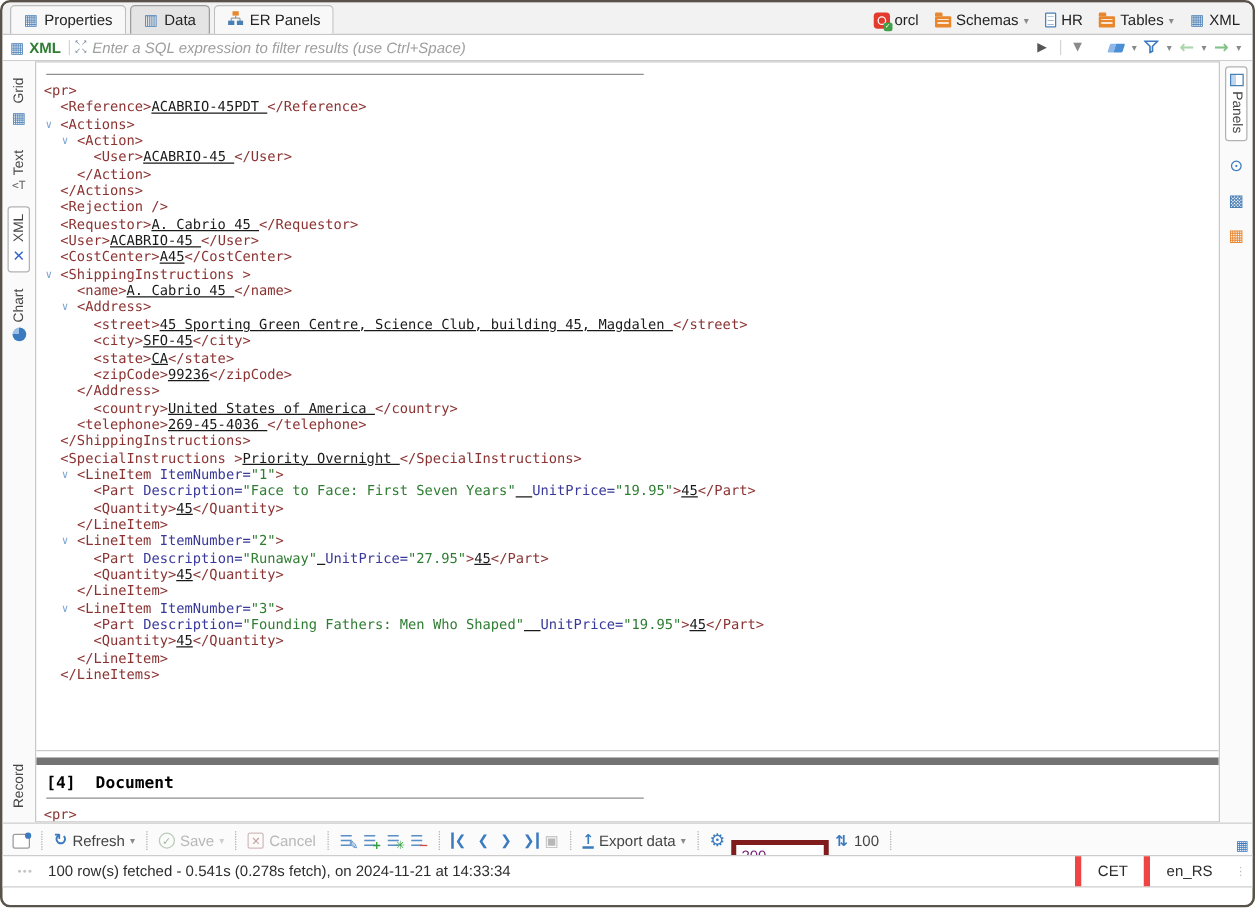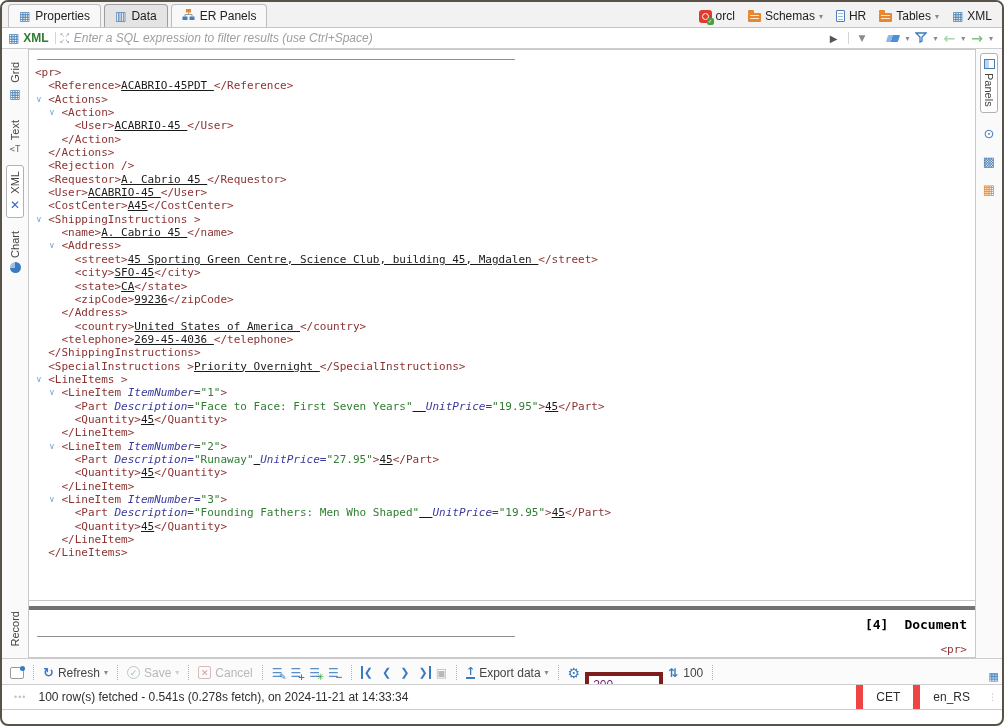--- a/index.html
+++ b/index.html
@@ -67,27 +67,27 @@
   .record{margin-top:auto;margin-bottom:6px;}
   .ric{margin-top:13px;font-size:13px;font-family:"DejaVu Sans",sans-serif;}
   .xicon{color:#3565c8;font-weight:bold;font-size:12px;font-family:"DejaVu Sans",sans-serif;}
   .ticon{font-size:9px;color:#666;font-family:"DejaVu Sans Mono",monospace;}
 
   
   .content{position:absolute;left:26px;right:26px;top:47px;bottom:66px;border:1px solid #c9c9c9;
     background:#fff;overflow:hidden;box-sizing:border-box;}
   .doccell{padding:5px 8px 4px 6px;height:551px;box-sizing:border-box;border-bottom:1px solid #c9c9c9;}
   .docgap{height:5px;}
-  .cell2{border-bottom:none;border-top:4px solid #737373;height:auto;text-align:right;}
+  .cell2{border-bottom:none;border-top:6px solid #737373;height:auto;}
   .dochead{font-family:"DejaVu Sans Mono",monospace;font-weight:bold;font-size:13px;color:#000;padding:2px 0 0 2px;}
   .dochead-title{margin-left:16px;}
   .docrule{border-top:1px solid #8f8f8f;width:478px;margin:4px 0 6px 2px;}
   .xline{font-family:"DejaVu Sans Mono",monospace;font-size:11px;line-height:13.35px;white-space:pre;color:#1a1a1a;}
   .tk-tag{color:#8b3332;}
-  .tk-att{color:#39399b;font-style:italic;}
+  .tk-att{color:#39399b;}
   .tk-val{color:#2f7d32;}
   .tk-pln,.tk-txt{color:#1a1a1a;text-decoration:underline;}
   .fold{color:#7ba3d4;display:inline-block;transform:scale(.8);}
 
   
   .btoolbar{position:absolute;left:0;right:0;bottom:38px;height:28px;border-top:1px solid #cdcdcd;
     background:#fbfbfb;display:flex;align-items:center;padding:0 8px;gap:5px;box-sizing:border-box;color:#444;}
   .tbtn{display:flex;align-items:center;gap:4px;}
   .tsep{height:15px;border-left:1px dotted #b0b0b0;margin:0 4px;}
   .dis{color:#b8b8b8;}
@@ -108,21 +108,21 @@
     font-family:"Liberation Sans",sans-serif;box-sizing:content-box;margin-top:24px;}
   .fsz{color:#3a7abf;font-size:12px;font-weight:bold;font-family:"DejaVu Sans",sans-serif;}
   .corner-ic{position:absolute;right:3px;bottom:41px;color:#3a7abf;font-size:11px;font-family:"DejaVu Sans",sans-serif;}
 
   
   .statusbar{position:absolute;left:0;right:0;bottom:14px;height:24px;border-top:1px solid #cdcdcd;
     border-bottom:1px solid #cdcdcd;display:flex;align-items:center;background:#fff;box-sizing:content-box;}
   .sb-dots{color:#c4c4c4;margin-left:12px;font-size:9px;letter-spacing:1px;}
   .sb-msg{margin-left:12px;color:#2d2d2d;}
   .sb-right{margin-left:auto;display:flex;align-items:stretch;height:100%;}
-  .sb-cell{display:flex;align-items:center;padding:0 13px;border-left:7px solid #ef4444;color:#2d2d2d;}
+  .sb-cell{display:flex;align-items:center;padding:0 13px;border-left:5px solid #ef4444;color:#2d2d2d;}
   .sb-grip{display:flex;align-items:center;padding:0 5px;color:#bdbdbd;font-size:9px;}
 </style>
 </head>
 <body>
 
 <div class="window">
 
   <div class="tabbar">
     <div class="tab">
       <span class="uicon t-blue">▦</span>
@@ -235,21 +235,20 @@
         <div class="xline">  <span class="fold">∨ </span><span class="tk-tag">&lt;Address&gt;</span></div>
         <div class="xline">      <span class="tk-tag">&lt;street&gt;</span><span class="tk-txt">45 Sporting Green Centre, Science Club, building 45, Magdalen </span><span class="tk-tag">&lt;/street&gt;</span></div>
         <div class="xline">      <span class="tk-tag">&lt;city&gt;</span><span class="tk-txt">SFO-45</span><span class="tk-tag">&lt;/city&gt;</span></div>
         <div class="xline">      <span class="tk-tag">&lt;state&gt;</span><span class="tk-txt">CA</span><span class="tk-tag">&lt;/state&gt;</span></div>
         <div class="xline">      <span class="tk-tag">&lt;zipCode&gt;</span><span class="tk-txt">99236</span><span class="tk-tag">&lt;/zipCode&gt;</span></div>
         <div class="xline">    <span class="tk-tag">&lt;/Address&gt;</span></div>
         <div class="xline">      <span class="tk-tag">&lt;country&gt;</span><span class="tk-txt">United States of America </span><span class="tk-tag">&lt;/country&gt;</span></div>
         <div class="xline">    <span class="tk-tag">&lt;telephone&gt;</span><span class="tk-txt">269-45-4036 </span><span class="tk-tag">&lt;/telephone&gt;</span></div>
         <div class="xline">  <span class="tk-tag">&lt;/ShippingInstructions&gt;</span></div>
         <div class="xline">  <span class="tk-tag">&lt;SpecialInstructions &gt;</span><span class="tk-txt">Priority Overnight </span><span class="tk-tag">&lt;/SpecialInstructions&gt;</span></div>
-        <div class="xline"><span class="fold">∨ </span><span class="tk-tag">&lt;LineItems &gt;</span></div>
         <div class="xline">  <span class="fold">∨ </span><span class="tk-tag">&lt;LineItem </span><span class="tk-att">ItemNumber=</span><span class="tk-val">"1"</span><span class="tk-tag">&gt;</span></div>
         <div class="xline">      <span class="tk-tag">&lt;Part </span><span class="tk-att">Description=</span><span class="tk-val">"Face to Face: First Seven Years"</span><span class="tk-pln">  </span><span class="tk-att">UnitPrice=</span><span class="tk-val">"19.95"</span><span class="tk-tag">&gt;</span><span class="tk-txt">45</span><span class="tk-tag">&lt;/Part&gt;</span></div>
         <div class="xline">      <span class="tk-tag">&lt;Quantity&gt;</span><span class="tk-txt">45</span><span class="tk-tag">&lt;/Quantity&gt;</span></div>
         <div class="xline">    <span class="tk-tag">&lt;/LineItem&gt;</span></div>
         <div class="xline">  <span class="fold">∨ </span><span class="tk-tag">&lt;LineItem </span><span class="tk-att">ItemNumber=</span><span class="tk-val">"2"</span><span class="tk-tag">&gt;</span></div>
         <div class="xline">      <span class="tk-tag">&lt;Part </span><span class="tk-att">Description=</span><span class="tk-val">"Runaway"</span><span class="tk-pln"> </span><span class="tk-att">UnitPrice=</span><span class="tk-val">"27.95"</span><span class="tk-tag">&gt;</span><span class="tk-txt">45</span><span class="tk-tag">&lt;/Part&gt;</span></div>
         <div class="xline">      <span class="tk-tag">&lt;Quantity&gt;</span><span class="tk-txt">45</span><span class="tk-tag">&lt;/Quantity&gt;</span></div>
         <div class="xline">    <span class="tk-tag">&lt;/LineItem&gt;</span></div>
         <div class="xline">  <span class="fold">∨ </span><span class="tk-tag">&lt;LineItem </span><span class="tk-att">ItemNumber=</span><span class="tk-val">"3"</span><span class="tk-tag">&gt;</span></div>
         <div class="xline">      <span class="tk-tag">&lt;Part </span><span class="tk-att">Description=</span><span class="tk-val">"Founding Fathers: Men Who Shaped"</span><span class="tk-pln">  </span><span class="tk-att">UnitPrice=</span><span class="tk-val">"19.95"</span><span class="tk-tag">&gt;</span><span class="tk-txt">45</span><span class="tk-tag">&lt;/Part&gt;</span></div>

